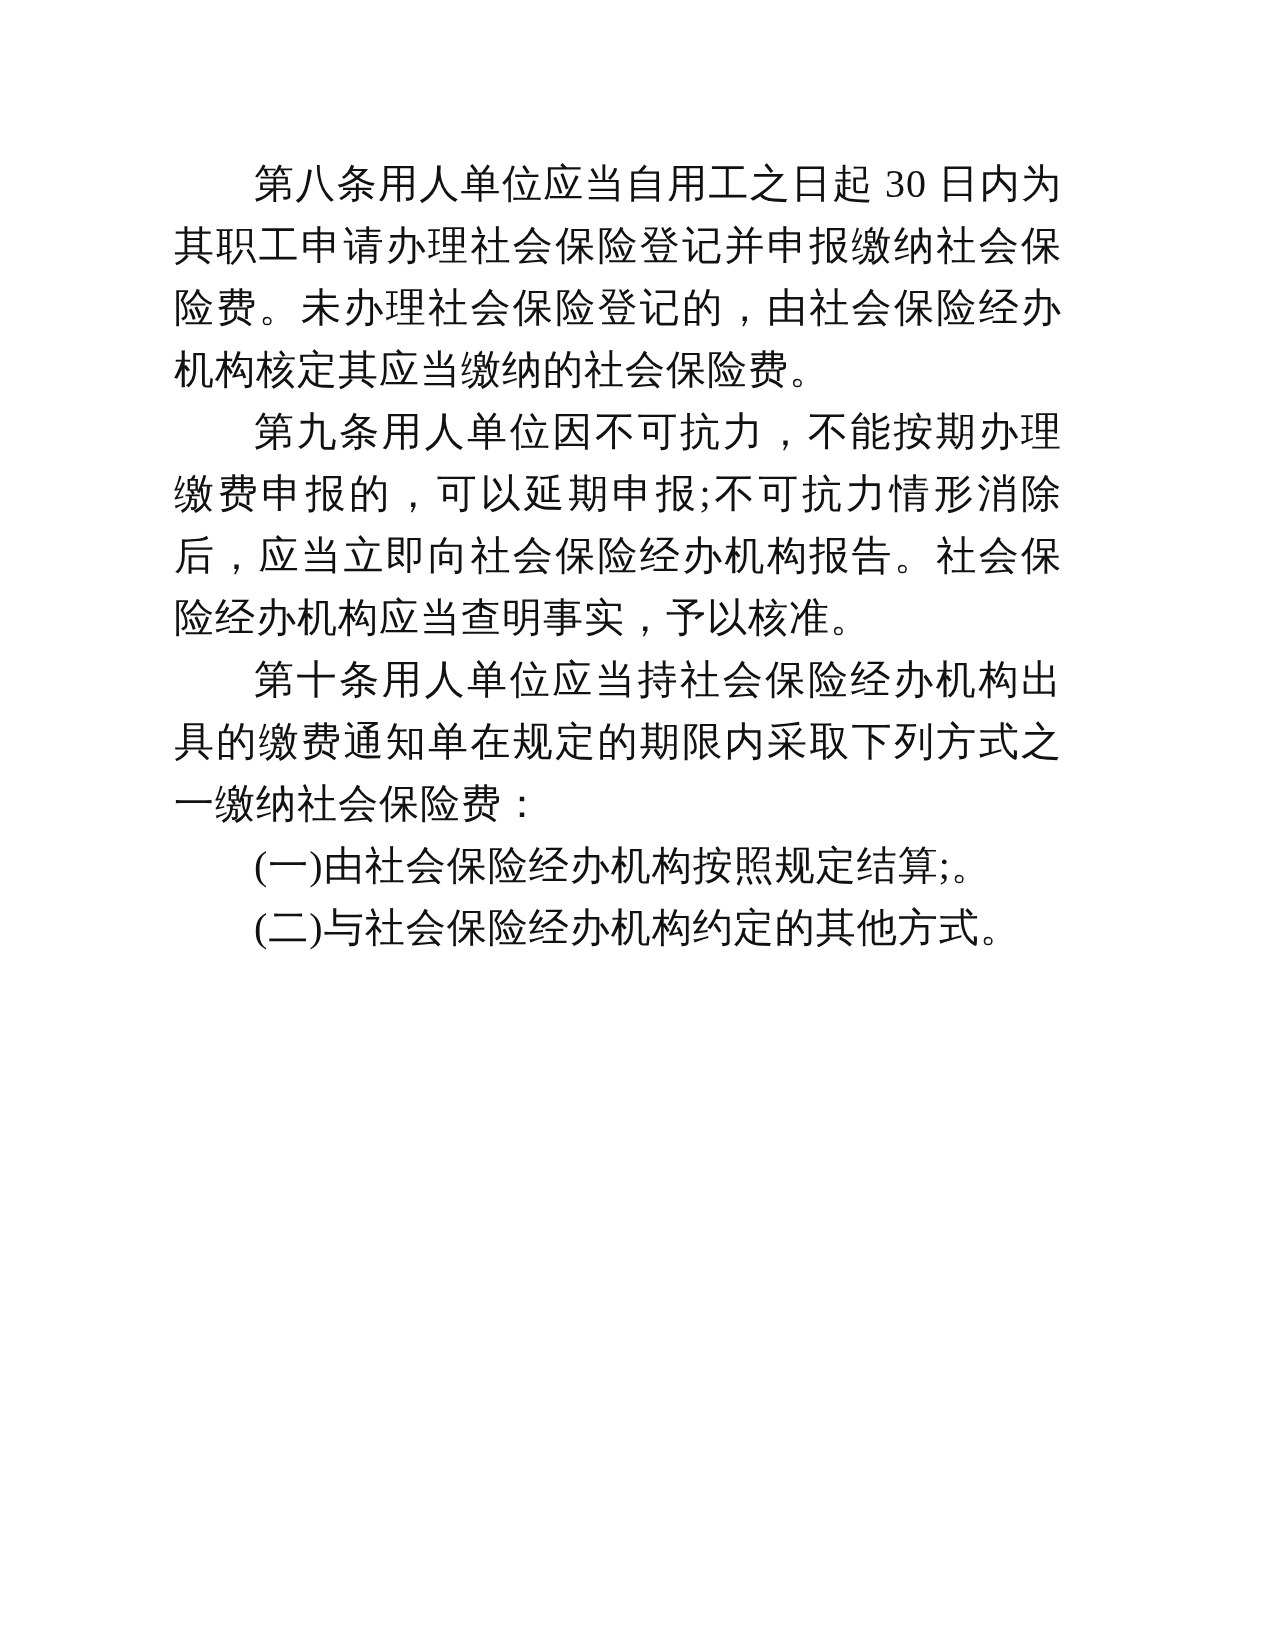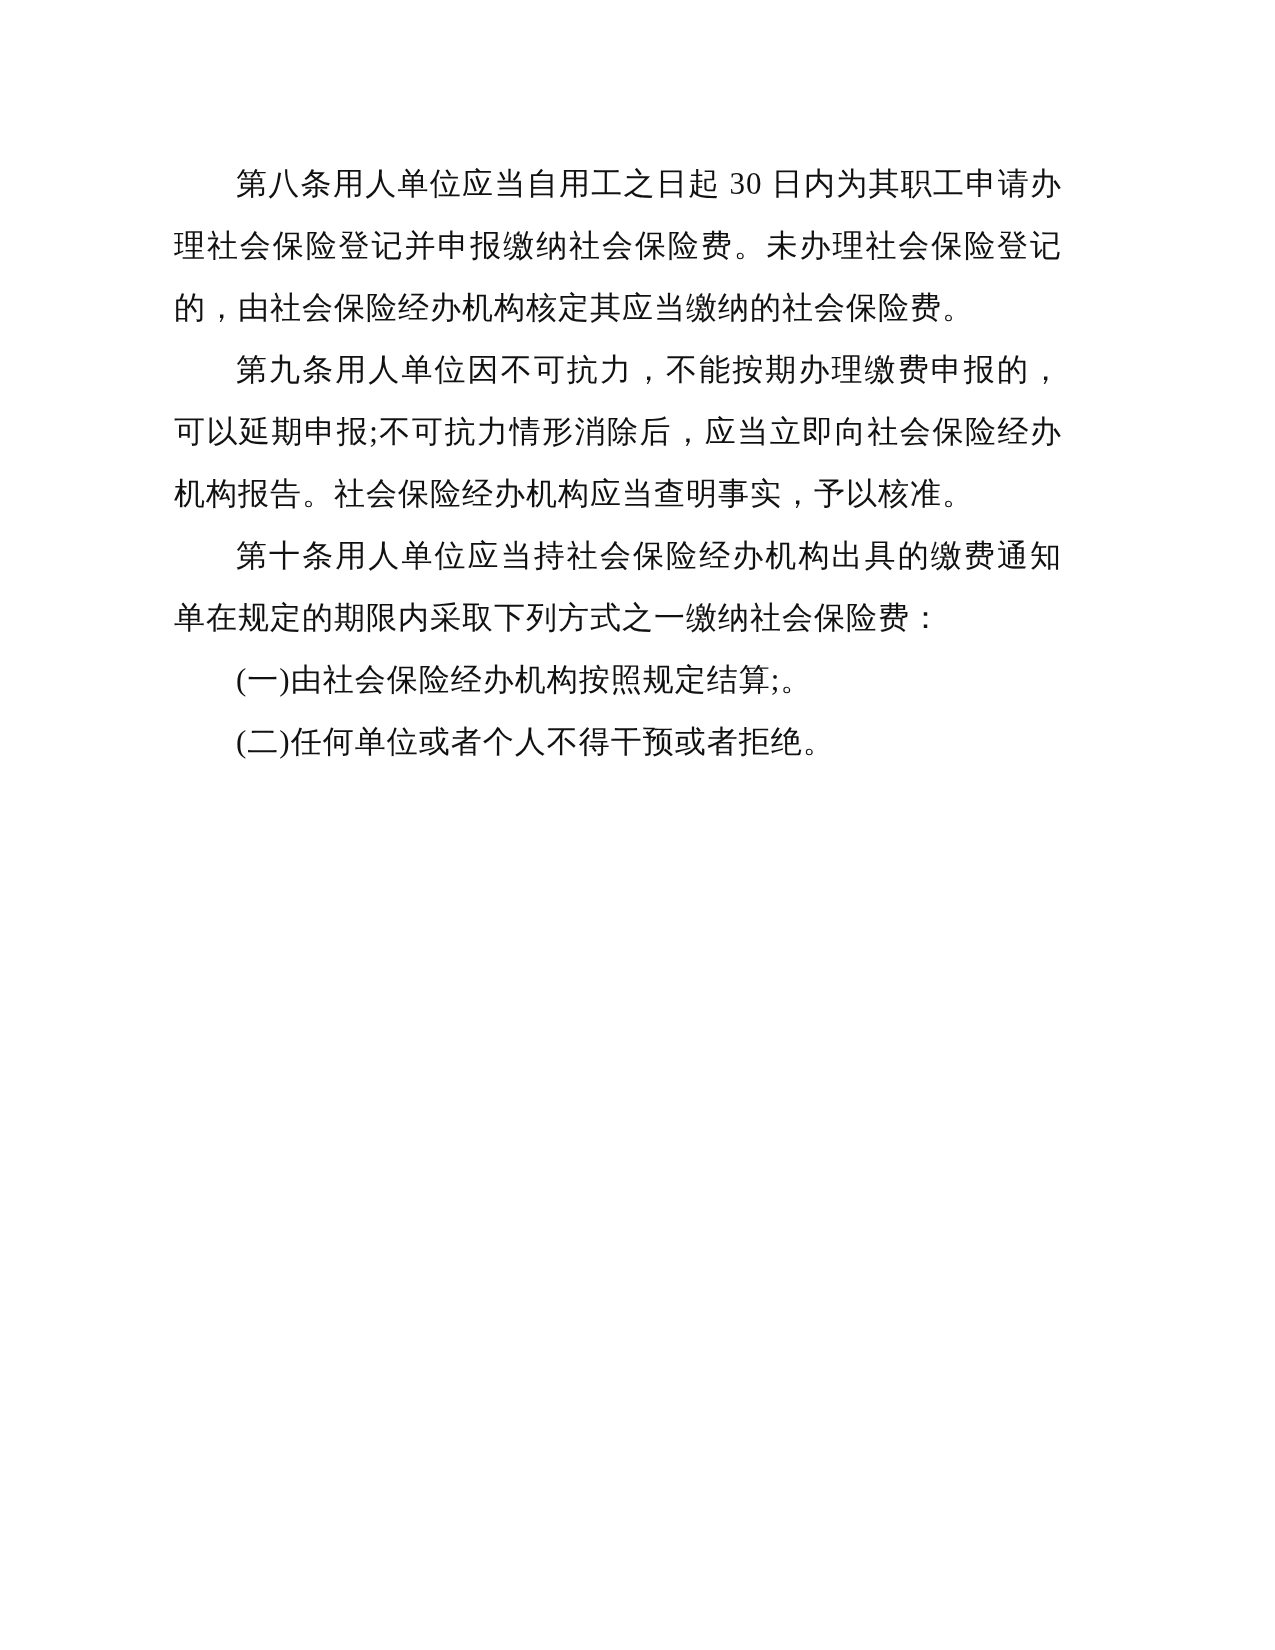--- a/index.html
+++ b/index.html
@@ -16,34 +16,34 @@
     box-sizing: border-box;
     padding: 153px 213px 0 174px;
   }
   .doc-body {
     width: 100%;
   }
   p.para {
     margin: 0;
     padding: 0;
     font-family: "Liberation Serif", "DejaVu Serif", serif;
-    font-size: 31px;
+    font-size: 40px;
     line-height: 62px;
     color: #111111;
     text-align: justify;
     text-justify: inter-ideograph;
     text-indent: 2em;
     letter-spacing: 1px;
     word-break: break-all;
   }
 </style>
 </head>
 <body>
 
 <div class="page">
   <div class="doc-body">
     <p class="para">第八条用人单位应当自用工之日起 30 日内为其职工申请办理社会保险登记并申报缴纳社会保险费。未办理社会保险登记的，由社会保险经办机构核定其应当缴纳的社会保险费。</p>
     <p class="para">第九条用人单位因不可抗力，不能按期办理缴费申报的，可以延期申报;不可抗力情形消除后，应当立即向社会保险经办机构报告。社会保险经办机构应当查明事实，予以核准。</p>
     <p class="para">第十条用人单位应当持社会保险经办机构出具的缴费通知单在规定的期限内采取下列方式之一缴纳社会保险费：</p>
     <p class="para">(一)由社会保险经办机构按照规定结算;。</p>
-    <p class="para">(二)任何单位或者个人不得干预或者拒绝。</p>
+    <p class="para">(二)与社会保险经办机构约定的其他方式。</p>
   </div>
 </div>
 
 </body></html>

